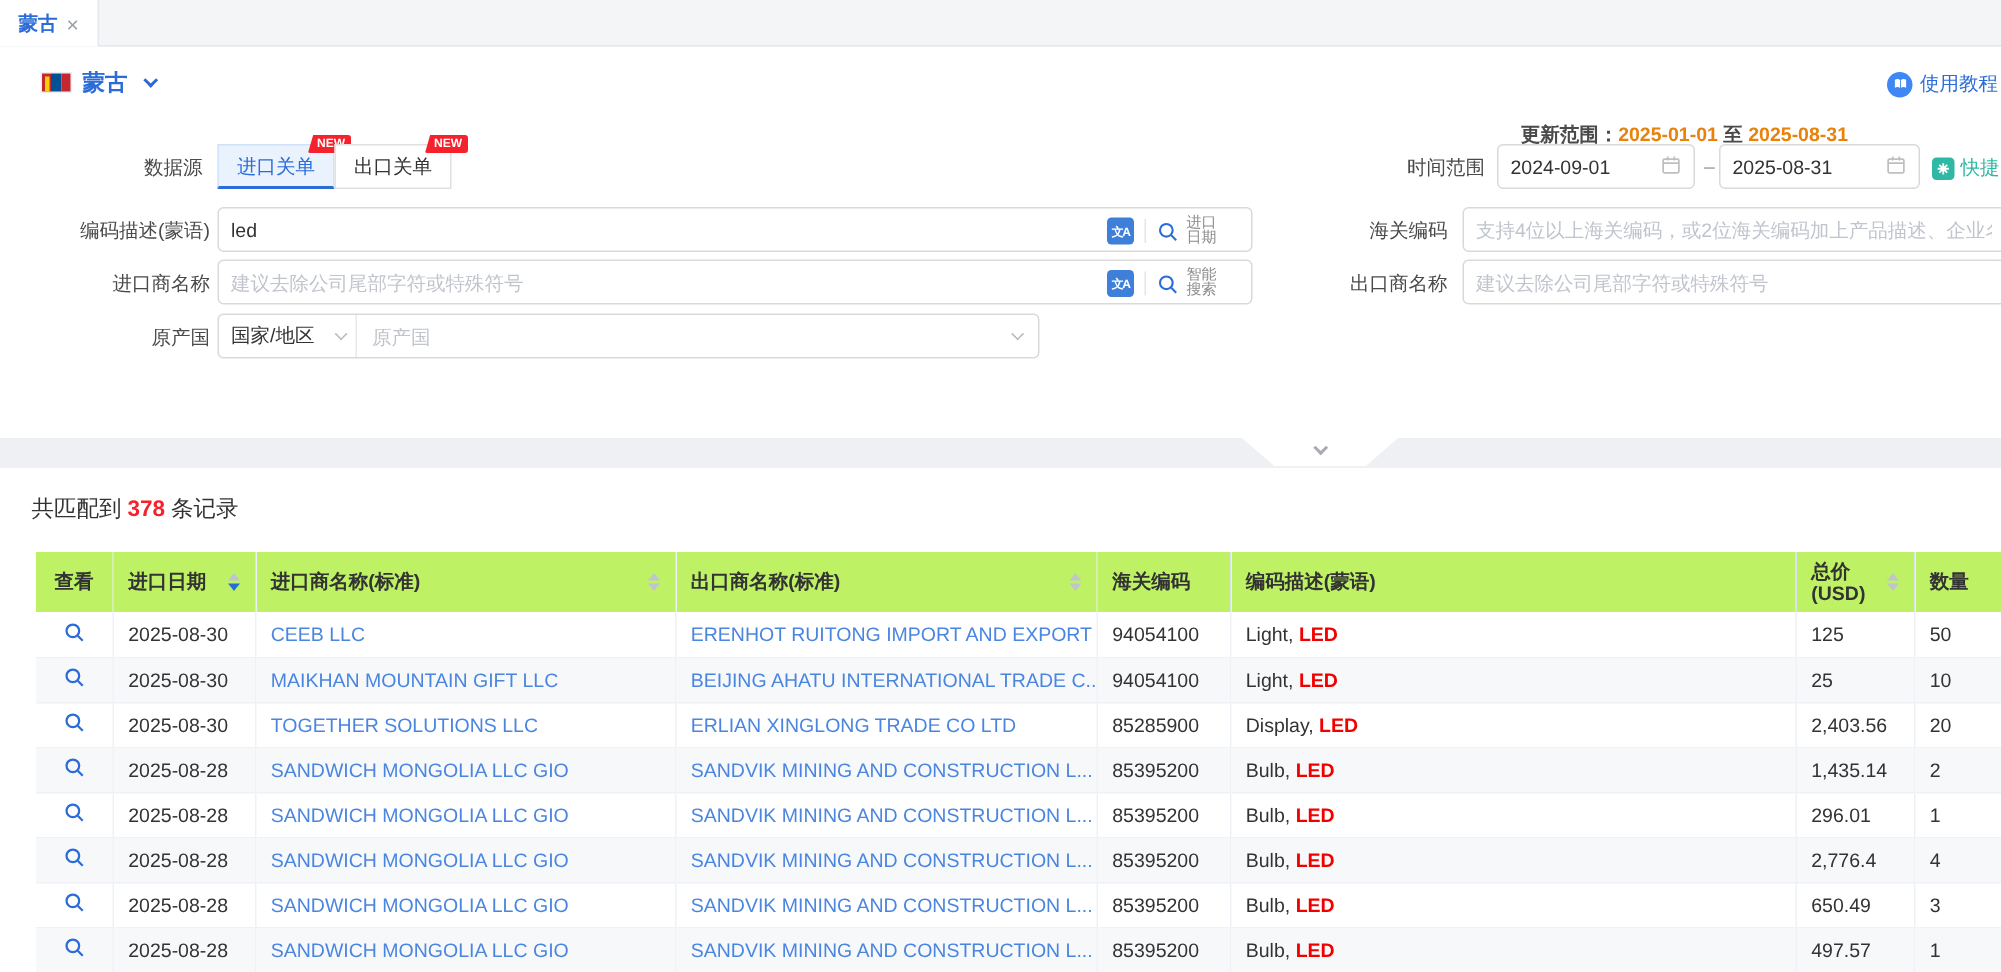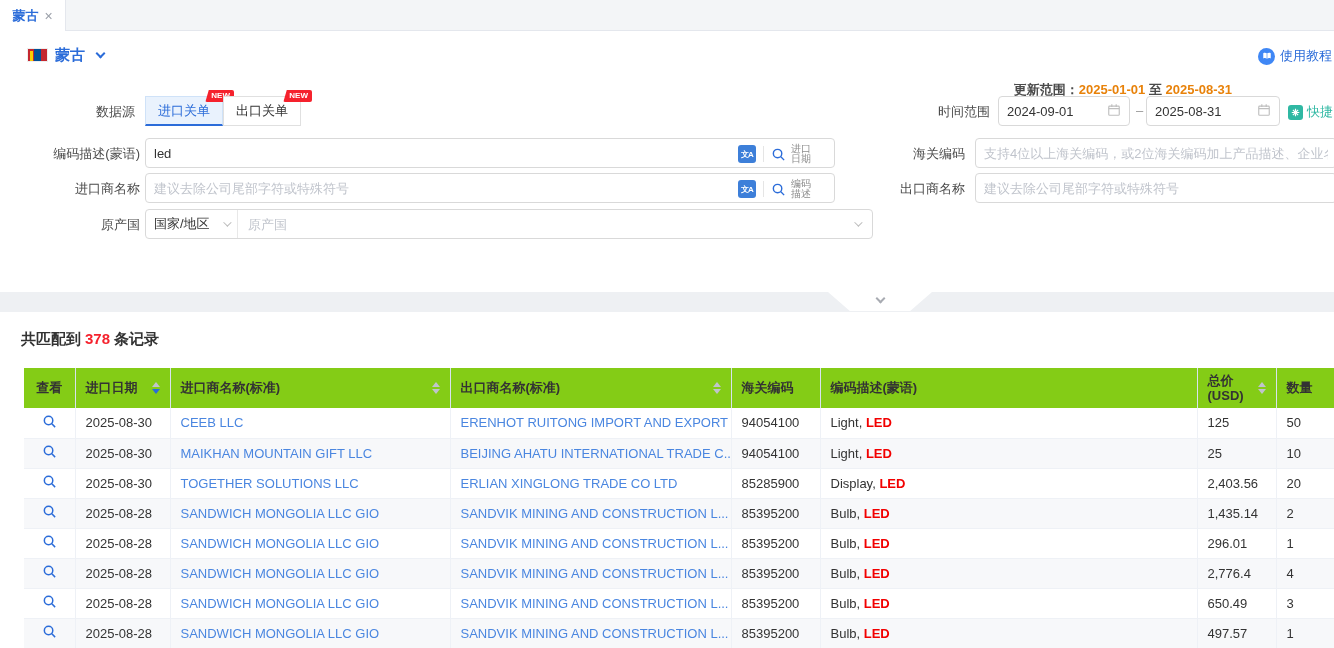--- a/index.html
+++ b/index.html
@@ -43,44 +43,44 @@
   .trans-ic { width:18px; height:18px; background:#3d7fd9; border-radius:3px; color:#fff; font-size:8px;
     display:flex; align-items:center; justify-content:center; font-weight:bold; letter-spacing:-1px; }
   .search-combo { display:flex; align-items:center; gap:5px; }
   .search-txt { font-size:10px; line-height:10px; color:#8c8c8c; width:22px; }
   .input-icons { position:absolute; display:flex; align-items:center; gap:7px; }
   .cal-ic { margin-left:auto; }
   .date-inp { display:flex; align-items:center; }
   .dash { position:absolute; font-size:13px; color:#999; }
   .quick { left:1288px; top:103px; display:flex; align-items:center; gap:4px; color:#2fb8a3; font-size:13px; white-space:nowrap; }
   .quick-ic { width:15px; height:15px; border-radius:3px; background:#2fb8a3; display:flex; align-items:center; justify-content:center; flex:none; }
-  .origin-wrap { left:145px; top:209px; width:728px; height:30px; border:1px solid #d9d9d9; border-radius:4px;
+  .origin-wrap { left:145px; top:209px; width:548px; height:30px; border:1px solid #d9d9d9; border-radius:4px;
     display:flex; align-items:center; }
   .origin-sel { width:92px; height:100%; display:flex; align-items:center; justify-content:space-between;
     padding:0 8px; border-right:1px solid #e8e8e8; font-size:13px; color:#333; cursor:pointer; }
   .gchev { display:inline-block; width:6px; height:6px; border-right:1.5px solid #bbb; border-bottom:1.5px solid #bbb; transform:rotate(45deg) translateY(-2px); }
   .origin-inp { flex:1; border:none; outline:none; font-size:13px; padding:0 10px; color:#333; font-family:inherit; }
   .origin-inp::placeholder { color:#c0c4cc; }
   .checks { left:20px; top:258px; display:flex; gap:15px; }
   .check-item { display:flex; align-items:center; gap:6px; font-size:13px; color:#4a4a4a; }
   .check-item input { width:14px; height:14px; accent-color:#fff; border:1px solid #d9d9d9; appearance:none;
     background:#fff; border-radius:2px; }
   .collapse-strip { left:0; top:292px; width:1334px; height:20px; background:#eef0f3; }
   .collapse-tab { position:absolute; left:828px; top:0; width:104px; height:19px; background:#fff;
     clip-path:polygon(0 0,100% 0,79% 100%,21% 100%); display:flex; align-items:flex-start; justify-content:center; cursor:pointer; }
   .collapse-tab .chevg { width:7px; height:7px; border-right:2px solid #a8abb2; border-bottom:2px solid #a8abb2; transform:rotate(45deg); margin-top:3px; }
 
   
-  .result-line { left:21px; top:330px; font-size:15px; font-weight:bold; color:#333; }
+  .result-line { left:21px; top:330px; font-size:15px; font-weight:normal; color:#333; }
   .result-line b { color:#f5222d; padding:0 4px; }
 
   
   .tbl-wrap { left:24px; top:368px; width:1310px; height:280px; overflow:hidden; }
   table { border-collapse:collapse; table-layout:fixed; width:1322px; font-size:13px; }
-  th { background:#84cc16; height:40px; font-weight:bold; color:#333; text-align:left; padding:0 10px;
+  th { background:#bef264; height:40px; font-weight:bold; color:#333; text-align:left; padding:0 10px;
     border-right:1px solid #d8e2ef; position:relative; }
   th.center,td.center { text-align:center; padding:0; }
   td { height:30px; padding:0 10px; color:#333; border-bottom:1px solid #eef1f6; border-right:1px solid #eef1f6; white-space:nowrap; overflow:hidden; }
   tr:nth-child(even) td { background:#f7f8fa; }
   .th-flex { display:flex; align-items:center; justify-content:space-between; gap:4px; }
   .th-flex.tight { justify-content:space-between; }
   .sorter { display:inline-flex; flex-direction:column; gap:2px; flex:none; }
   .car { width:0; height:0; border-left:4px solid transparent; border-right:4px solid transparent; }
   .car.up { border-bottom:5px solid #c0c4cc; }
   .car.dn { border-top:5px solid #c0c4cc; }
@@ -187,21 +187,21 @@
   <div class="lbl" style="left:0;top:180px;width:140px;">进口商名称</div>
   <input class="inp" style="left: 145px; top: 173px; width: 690px; padding-right: 110px;" placeholder="建议去除公司尾部字符或特殊符号">
   <div class="input-icons" style="left:738px;top:179px;">
     <span class="trans-ic">文A</span>
     <span class="ic-divider"></span>
     <span class="search-combo">
       <svg width="15" height="15" viewBox="0 0 16 16" fill="none" stroke="#2b6cd9" stroke-width="1.5">
           <circle cx="7" cy="7" r="4.5"></circle>
           <path d="M10.5 10.5L14 14"></path>
         </svg>
-      <span class="search-txt">编码描述</span>
+      <span class="search-txt">智能搜索</span>
     </span>
   </div>
   <div class="lbl" style="left:880px;top:180px;width:85px;">出口商名称</div>
   <input class="inp" style="left: 975px; top: 173px; width: 362px;" placeholder="建议去除公司尾部字符或特殊符号">
 
   <div class="lbl" style="left:0;top:216px;width:140px;">原产国</div>
   <div class="abs origin-wrap">
     <div class="origin-sel">
       <span>国家/地区</span>
       <span class="gchev"></span>

